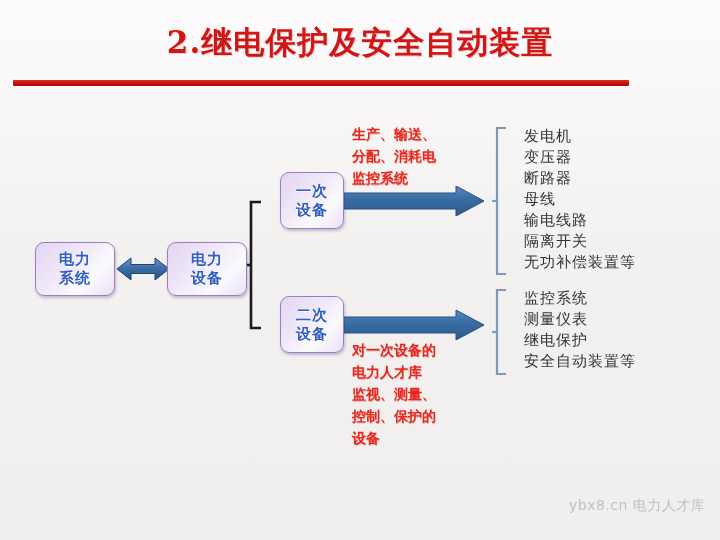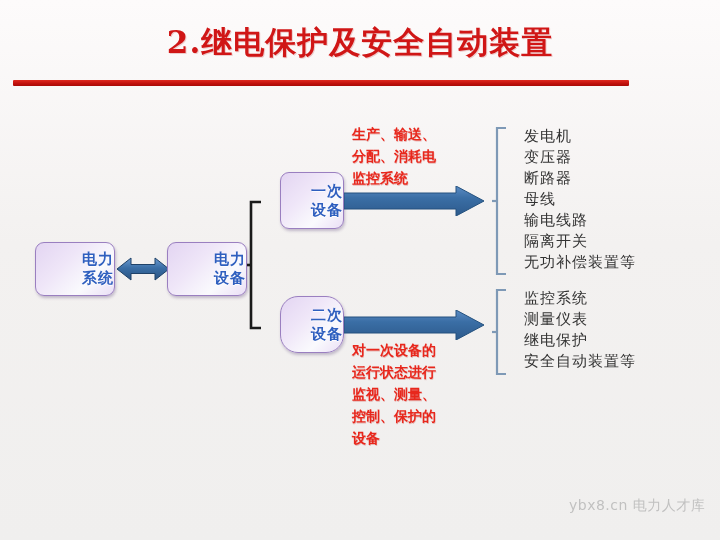--- a/index.html
+++ b/index.html
@@ -50,37 +50,37 @@
 
   
   .node {
     position: absolute;
     border: 1px solid #9a7fc0;
     border-radius: 9px;
     background: linear-gradient(135deg, #e3d5f2 0%, #efe6f8 38%, #fafafd 70%, #eadff6 100%);
     box-shadow: 1px 2px 3px rgba(90,70,120,0.33);
     display: flex;
     align-items: center;
-    justify-content: flex-end;
+    justify-content: center;
     text-align: center;
   }
   .node-label {
     font-family: "DejaVu Serif", "Liberation Serif", serif;
     font-size: 15px;
     font-weight: bold;
     color: #2f5fbf;
     line-height: 19px;
     letter-spacing: 1px;
     text-shadow: 0 1px 0 rgba(255,255,255,0.8);
     white-space: pre-line;
   }
   #node-system { left: 35px; top: 242px; width: 78px; height: 52px; }
   #node-equipment { left: 167px; top: 242px; width: 78px; height: 52px; }
   #node-primary { left: 280px; top: 172px; width: 62px; height: 55px; }
-  #node-secondary { left: 280px; top: 296px; width: 62px; height: 55px; border-radius: 18px; }
+  #node-secondary { left: 280px; top: 296px; width: 62px; height: 55px; }
 
   
   #double-arrow {
     position: absolute;
     left: 117px;
     top: 254px;
     width: 52px;
     height: 30px;
   }
 
@@ -221,21 +221,21 @@
     <svg width="140" height="30" viewBox="0 0 140 30">
       <polygon points="0,7 112,7 112,0 140,15 112,30 112,23 0,23" fill="url(#ar1)" stroke="#24517e" stroke-width="1"></polygon>
     </svg>
   </div>
 
   <div class="annotation" id="annotation-primary">生产、输送、
 分配、消耗电
 监控系统</div>
 
   <div class="annotation" id="annotation-secondary">对一次设备的
-运行状态进行
+电力人才库
 监视、测量、
 控制、保护的
 设备</div>
 
   <div class="bracket" id="bracket-primary">
     <svg width="16" height="150" viewBox="0 0 16 150" preserveAspectRatio="none">
       <path d="M14 2 L5 2 L5 148 L14 148" fill="none" stroke="#7e99b6" stroke-width="2.2"></path>
       <path d="M5 75 L0 75" fill="none" stroke="#7e99b6" stroke-width="2.2"></path>
     </svg>
   </div>

